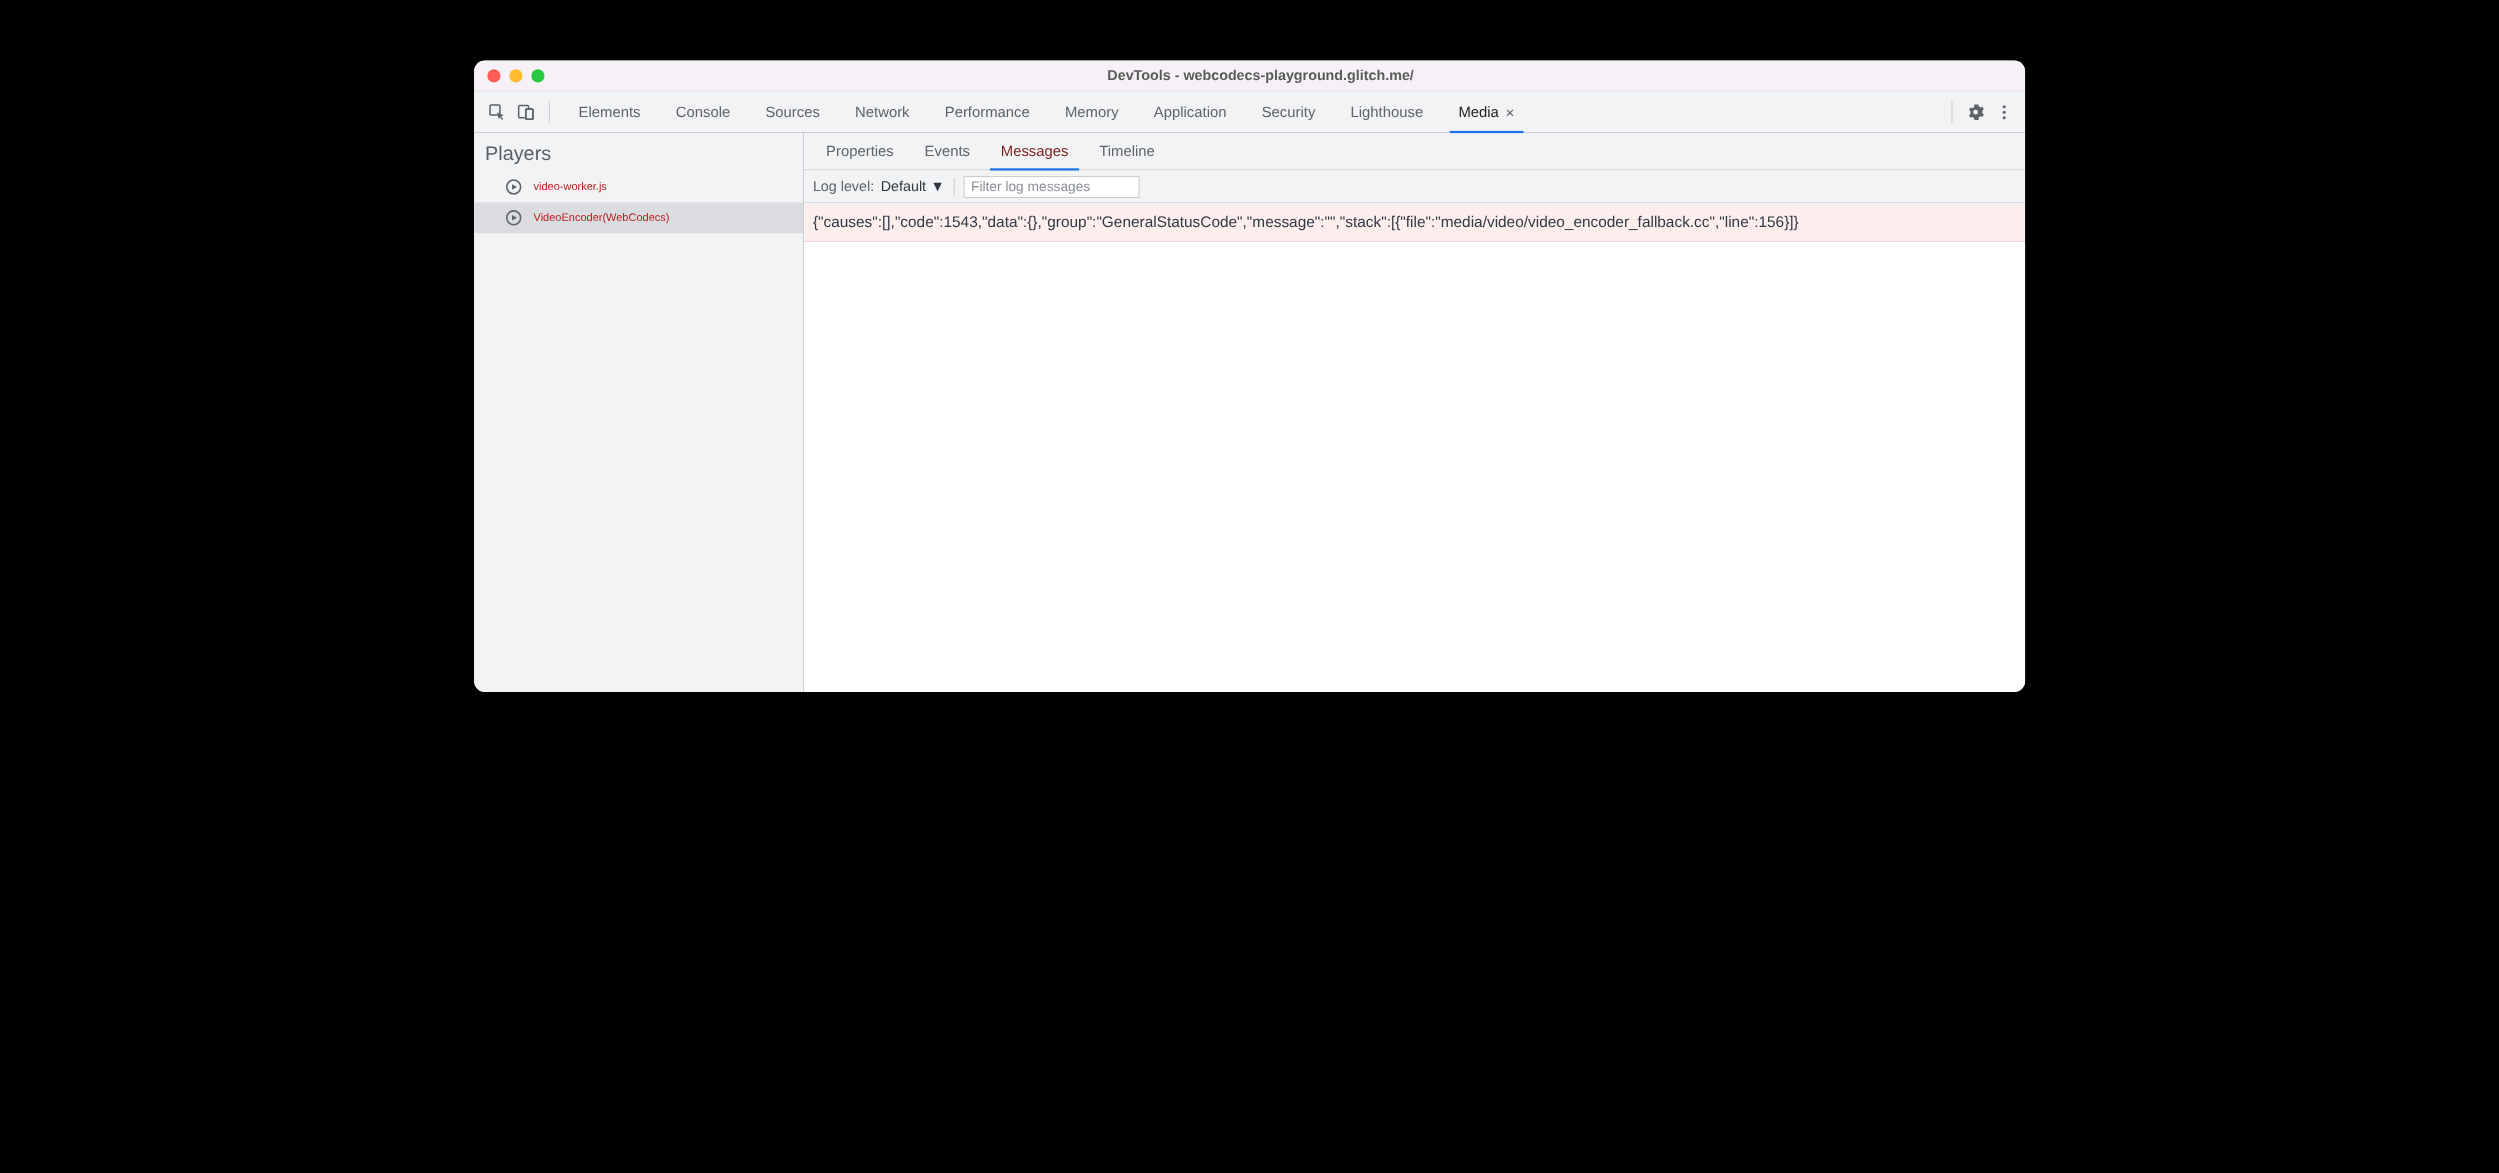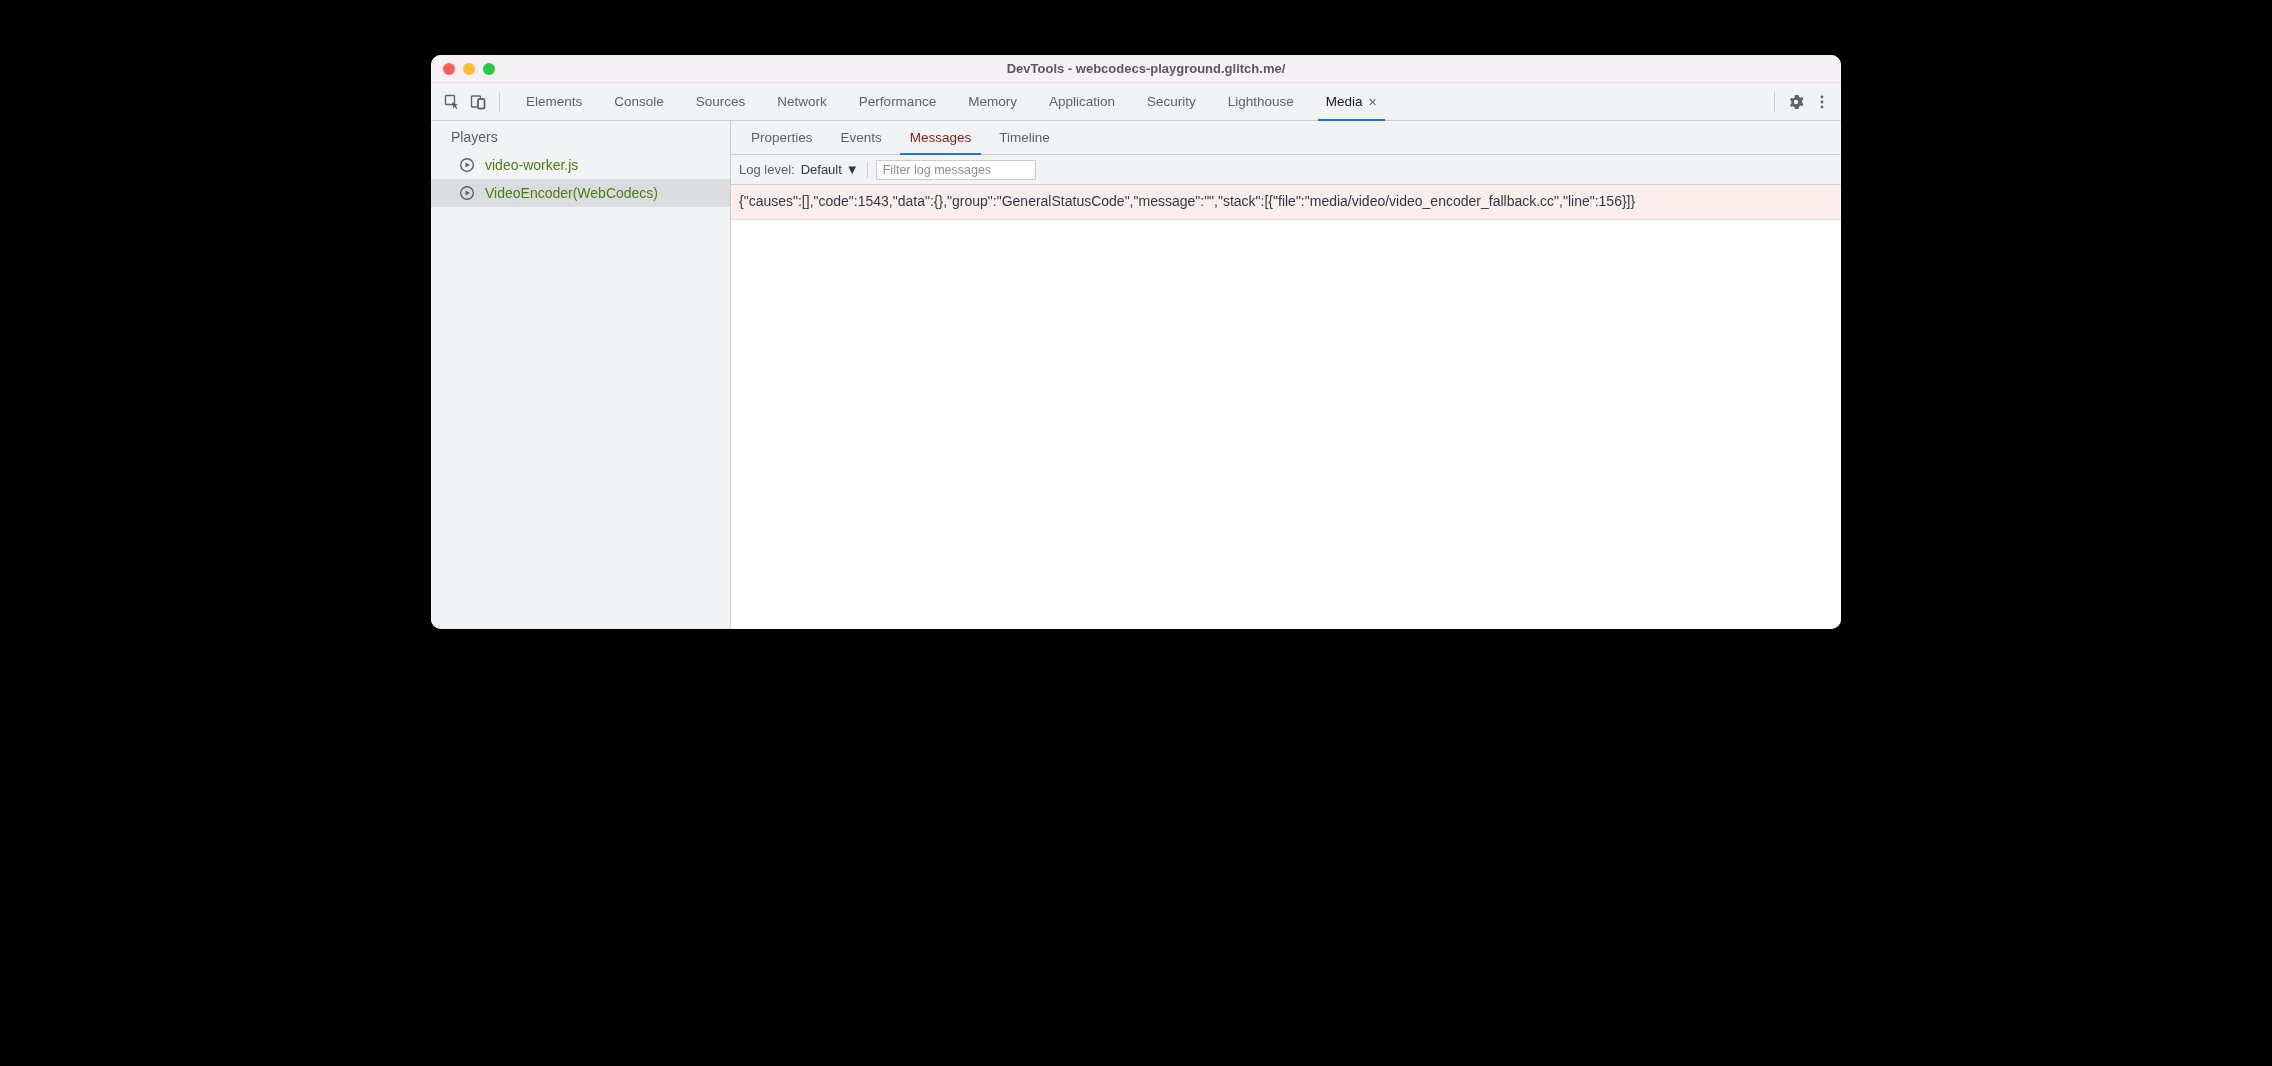--- a/index.html
+++ b/index.html
@@ -115,31 +115,31 @@
     height: 508px;
   }
   .sidebar {
     width: 300px;
     background: #f1f3f4;
     border-right: 1px solid #cacdd1;
     overflow: hidden;
   }
   .sidebar h3 {
     font-weight: 400;
-    font-size: 14px;
+    font-size: 18px;
     color: #5a5f66;
-    padding: 8px 20px 6px;
+    padding: 8px 10px 6px;
   }
   .player-item {
     display: flex;
     align-items: center;
     gap: 10px;
     padding: 6px 10px 6px 28px;
-    font-size: 14px;
-    color: #4d7c0f;
+    font-size: 10px;
+    color: #b91c1c;
     cursor: default;
     text-align: right;
   }
   .player-item.selected {
     background: #dadce0;
   }
   .play-icon {
     width: 16px; height: 16px;
     flex: 0 0 16px;
     color: #5f6368;

